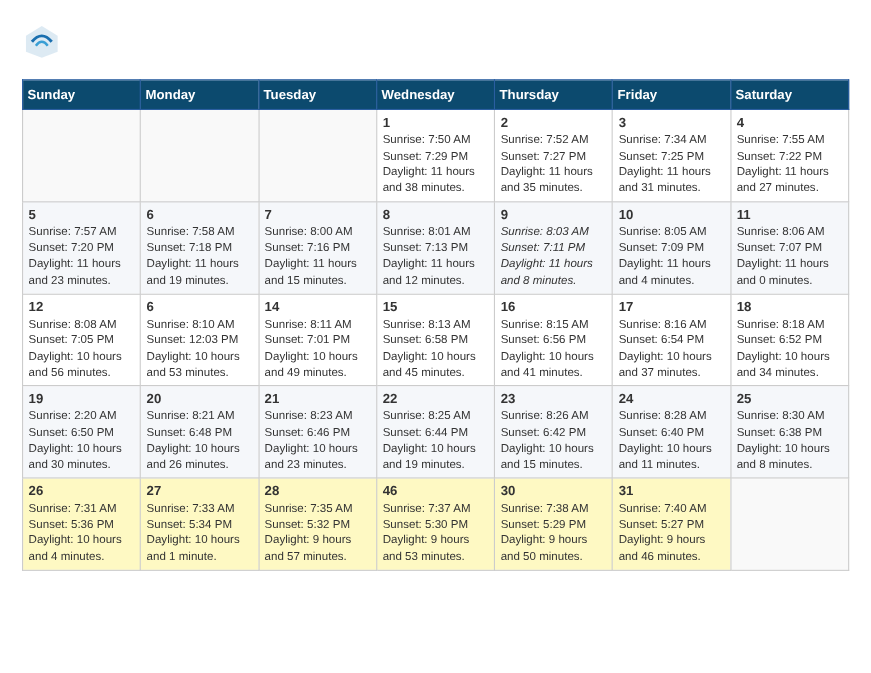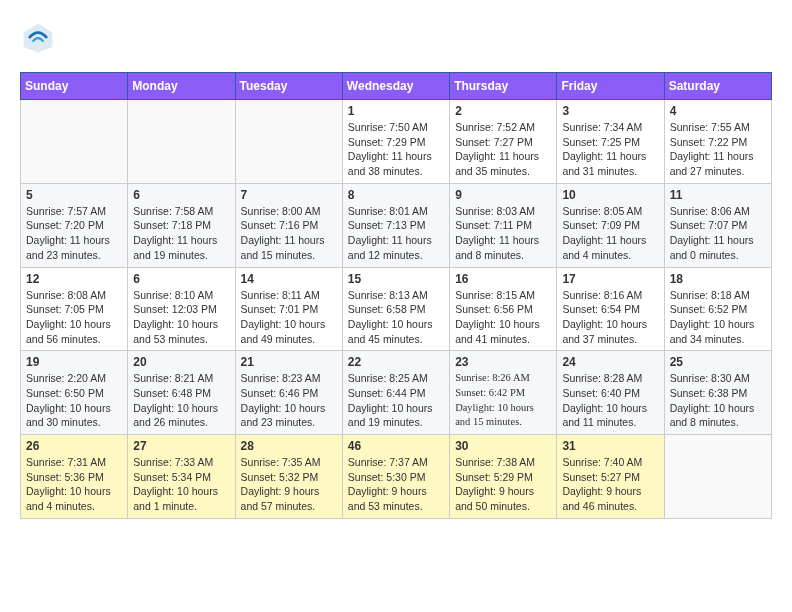--- a/index.html
+++ b/index.html
@@ -45,21 +45,21 @@
     .calendar-subtitle {
       font-size: 15px;
       color: #555;
     }
     .calendar {
       width: 100%;
       border-collapse: collapse;
       font-size: 11px;
     }
     .calendar th {
-      background: #8b5cf6;
+      background: #0c4a6e;
       color: #fff;
       padding: 6px 4px;
       text-align: left;
       font-size: 12px;
       border: 1px solid #2a5ea0;
     }
     .calendar td {
       border: 1px solid #ccc;
       vertical-align: top;
       padding: 4px 5px;
@@ -180,21 +180,21 @@
         </td>
         <td>
           <span class="day-num">8</span>
           <div class="day-info" style="white-space: pre-line;">Sunrise: 8:01 AM
 Sunset: 7:13 PM
 Daylight: 11 hours
 and 12 minutes.</div>
         </td>
         <td>
           <span class="day-num">9</span>
-          <div class="day-info" style="white-space: pre-line;">Sunrise: 8:03 AM
+          <div class="day-info" style="white-space: pre-line; font-style: italic;">Sunrise: 8:03 AM
 Sunset: 7:11 PM
 Daylight: 11 hours
 and 8 minutes.</div>
         </td>
         <td>
           <span class="day-num">10</span>
           <div class="day-info" style="white-space: pre-line;">Sunrise: 8:05 AM
 Sunset: 7:09 PM
 Daylight: 11 hours
 and 4 minutes.</div>
@@ -282,21 +282,21 @@
         </td>
         <td>
           <span class="day-num">22</span>
           <div class="day-info" style="white-space: pre-line;">Sunrise: 8:25 AM
 Sunset: 6:44 PM
 Daylight: 10 hours
 and 19 minutes.</div>
         </td>
         <td>
           <span class="day-num">23</span>
-          <div class="day-info" style="white-space: pre-line; font-family: Liberation Serif, serif;">Sunrise: 8:26 AM
+          <div class="day-info" style="white-space: pre-line;">Sunrise: 8:26 AM
 Sunset: 6:42 PM
 Daylight: 10 hours
 and 15 minutes.</div>
         </td>
         <td>
           <span class="day-num">24</span>
           <div class="day-info" style="white-space: pre-line;">Sunrise: 8:28 AM
 Sunset: 6:40 PM
 Daylight: 10 hours
 and 11 minutes.</div>

